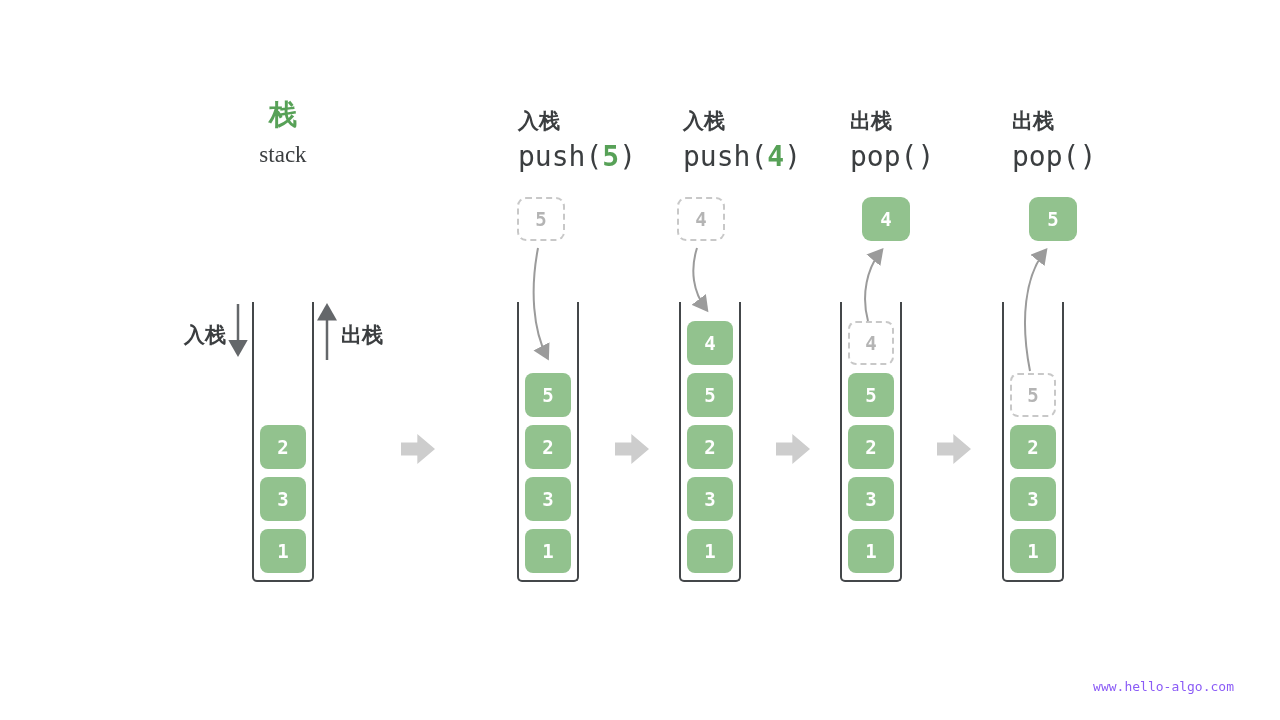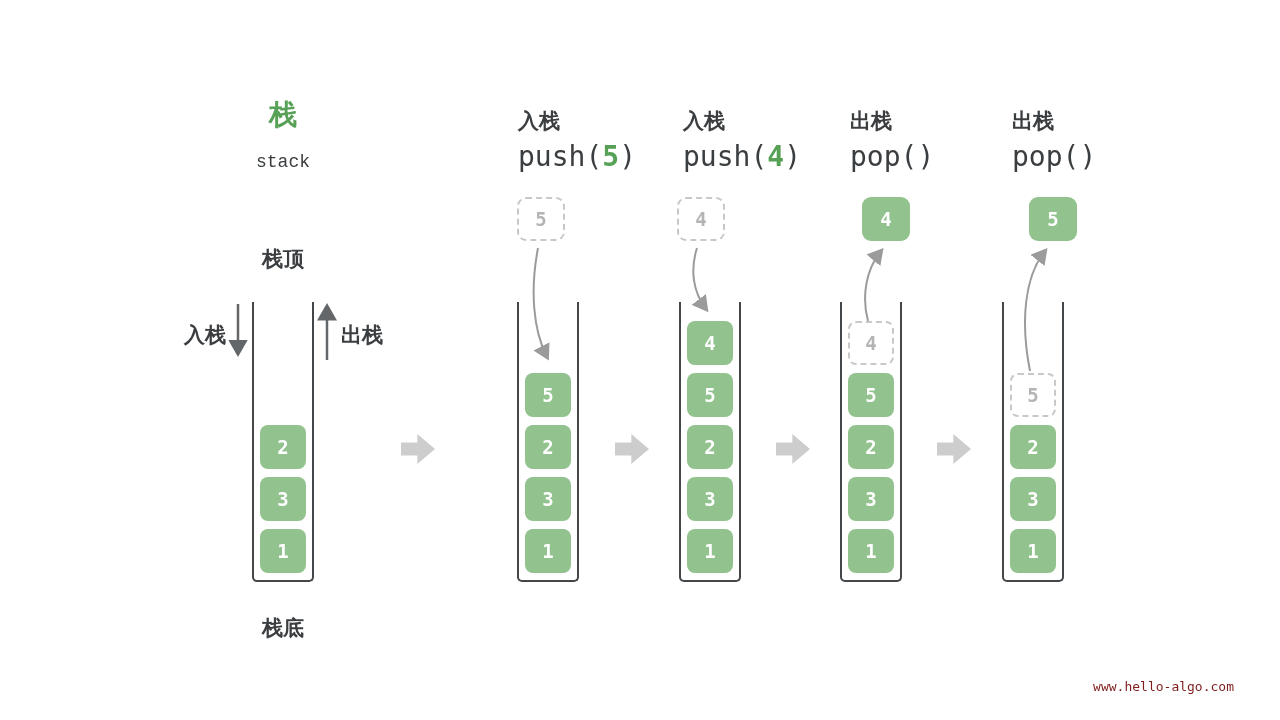--- a/index.html
+++ b/index.html
@@ -7,22 +7,22 @@
   body {
     width: 1280px; height: 720px;
     font-family: "DejaVu Sans", "Liberation Sans", sans-serif;
     overflow: hidden;
   }
   .canvas { position: relative; width: 1280px; height: 720px; background: #ffffff; }
 
   
   .title-block { position: absolute; left: 213px; top: 98px; width: 140px; text-align: center; }
   .title-zh { font-size: 28px; font-weight: bold; color: var(--accent-green, #57A157); line-height: 34px; }
-  .title-en { margin-top: 20px; font-size: 18px; color: var(--text-dark, #3B3E40);
-              font-family: Liberation Mono, monospace; }
+  .title-en { margin-top: 10px; font-size: 23px; color: var(--text-dark, #3B3E40);
+              font-family: Liberation Serif, serif; }
 
   
   .lbl { position: absolute; font-size: 21px; font-weight: bold; color: var(--text-dark, #3B3E40); }
   .lbl-top    { left: 213px; top: 245px; width: 140px; text-align: center; }
   .lbl-bottom { left: 213px; top: 614px; width: 140px; text-align: center; }
   .lbl-push   { left: 172px; top: 321px; width: 54px; text-align: right; }
   .lbl-pop    { left: 341px; top: 321px; width: 54px; text-align: left; }
 
   
   .col-header { position: absolute; top: 108px; }
@@ -58,34 +58,32 @@
                  background: var(--block-arrow-gray, #CDCDCD);
                  clip-path: polygon(0 28%, 48% 28%, 48% 0, 100% 50%, 48% 100%, 48% 72%, 0 72%); }
 
   
   .overlay { position: absolute; left: 0; top: 0; width: 1280px; height: 720px; pointer-events: none; }
   .arrow-path { fill: none; stroke: var(--arrow-gray, #9B9B9B); stroke-width: 2; }
   .arrow-path.dark { stroke: #64676A; stroke-width: 2.5; }
 
   
   .watermark { position: absolute; right: 46px; bottom: 26px; font-size: 13px;
-               color: #7f1d1d; font-family: "DejaVu Sans Mono", "Liberation Mono", monospace; }
+               color: #8b5cf6; font-family: "DejaVu Sans Mono", "Liberation Mono", monospace; }
 </style>
 </head>
 <body>
 
 <div class="canvas">
 
   <div class="title-block">
     <div class="title-zh">栈</div>
     <div class="title-en">stack</div>
   </div>
 
-  <div class="lbl lbl-top">栈顶</div>
-  <div class="lbl lbl-bottom">栈底</div>
   <div class="lbl lbl-push">入栈</div>
   <div class="lbl lbl-pop">出栈</div>
 
   <div class="col-header" style="left:518px">
     <div class="op-zh">入栈</div>
     <div class="op-code"><span class="code-dark">push(</span><span class="code-arg">5</span><span class="code-dark">)</span></div>
   </div>
   <div class="col-header" style="left:683px">
     <div class="op-zh">入栈</div>
     <div class="op-code"><span class="code-dark">push(</span><span class="code-arg">4</span><span class="code-dark">)</span></div>

